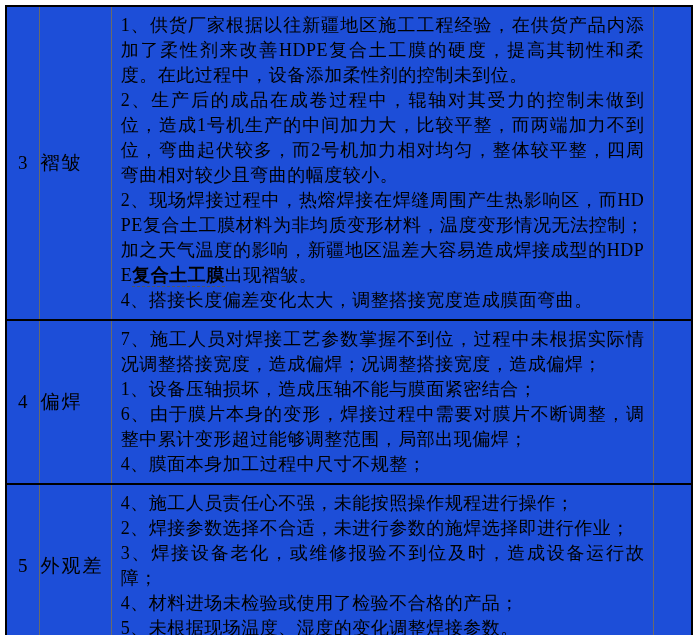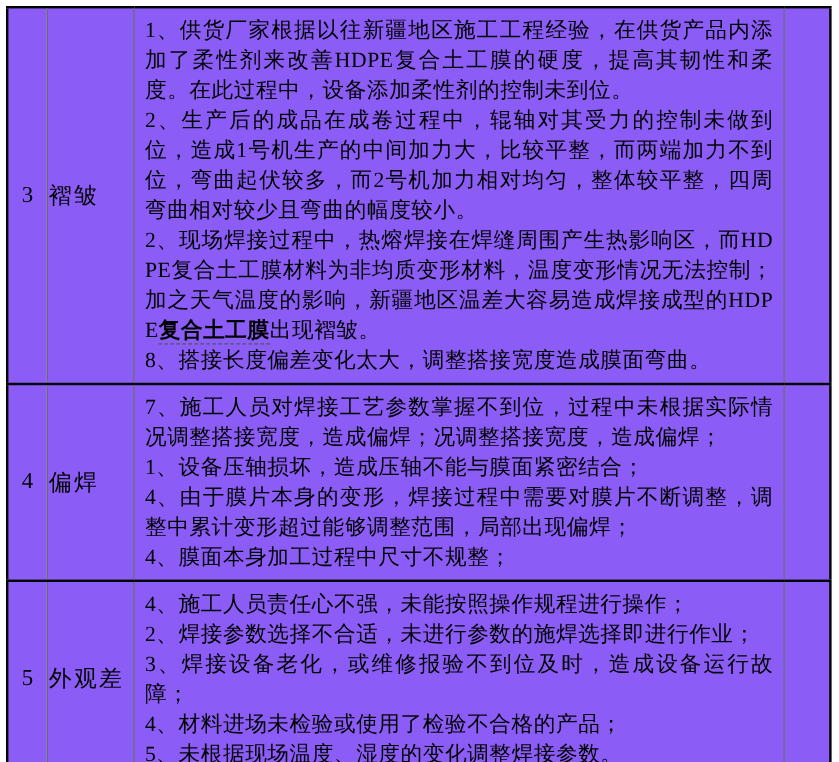--- a/index.html
+++ b/index.html
@@ -24,21 +24,21 @@
     table-layout: fixed;
     border: 2px solid #000000;
     border-bottom-width: 3px;
   }
   table.doc-table td {
     border-left: 1px solid #6a6a6a;
     border-right: 1px solid #6a6a6a;
     border-top: 2px solid #000000;
     border-bottom: 2px solid #000000;
     vertical-align: middle;
-    background: #8b5cf6;
+    background: #1d4ed8;
     margin-top: 16px;
   }
   td.num-cell {
     text-align: center;
     font-size: 19px;
   }
   td.label-cell {
     font-size: 19px;
     letter-spacing: 2px;
   }
@@ -80,36 +80,36 @@
       <td class="num-cell">
         <span>3</span>
       </td>
       <td class="label-cell">
         <span>褶皱</span>
       </td>
       <td class="content-cell">
         <p class="cause-item"><span>1、供货厂家根据以往新疆地区施工工程经验，在供货产品内添加了柔性剂来改善HDPE复合土工膜的硬度，提高其韧性和柔度。在此过程中，设备添加柔性剂的控制未到位。</span></p>
         <p class="cause-item"><span>2、生产后的成品在成卷过程中，辊轴对其受力的控制未做到位，造成1号机生产的中间加力大，比较平整，而两端加力不到位，弯曲起伏较多，而2号机加力相对均匀，整体较平整，四周弯曲相对较少且弯曲的幅度较小。</span></p>
         <p class="cause-item"><span>2、现场焊接过程中，热熔焊接在焊缝周围产生热影响区，而HDPE复合土工膜材料为非均质变形材料，温度变形情况无法控制；加之天气温度的影响，新疆地区温差大容易造成焊接成型的HDPE</span><span class="dashed-underline">复合土工膜</span><span>出现褶皱。</span></p>
-        <p class="cause-item"><span>8、搭接长度偏差变化太大，调整搭接宽度造成膜面弯曲。</span></p>
+        <p class="cause-item"><span>4、搭接长度偏差变化太大，调整搭接宽度造成膜面弯曲。</span></p>
       </td>
       <td class="remarks-cell"></td>
     </tr>
 
     <tr style="height:153px;">
       <td class="num-cell">
         <span>4</span>
       </td>
       <td class="label-cell">
         <span>偏焊</span>
       </td>
       <td class="content-cell">
         <p class="cause-item"><span>7、施工人员对焊接工艺参数掌握不到位，过程中未根据实际情况调整搭接宽度，造成偏焊；况调整搭接宽度，造成偏焊；</span></p>
         <p class="cause-item"><span>1、设备压轴损坏，造成压轴不能与膜面紧密结合；</span></p>
-        <p class="cause-item"><span>4、由于膜片本身的变形，焊接过程中需要对膜片不断调整，调整中累计变形超过能够调整范围，局部出现偏焊；</span></p>
+        <p class="cause-item"><span>6、由于膜片本身的变形，焊接过程中需要对膜片不断调整，调整中累计变形超过能够调整范围，局部出现偏焊；</span></p>
         <p class="cause-item"><span>4、膜面本身加工过程中尺寸不规整；</span></p>
       </td>
       <td class="remarks-cell"></td>
     </tr>
 
     <tr style="height:164px;">
       <td class="num-cell">
         <span>5</span>
       </td>
       <td class="label-cell">

